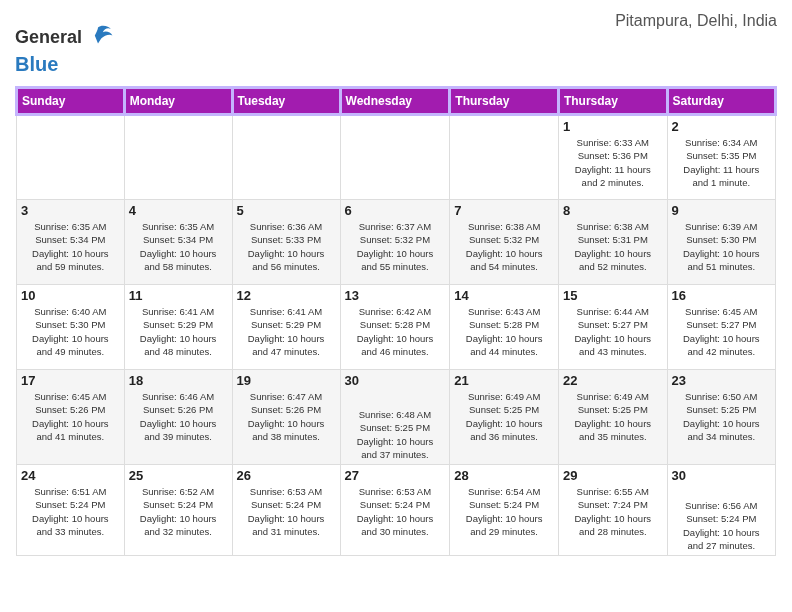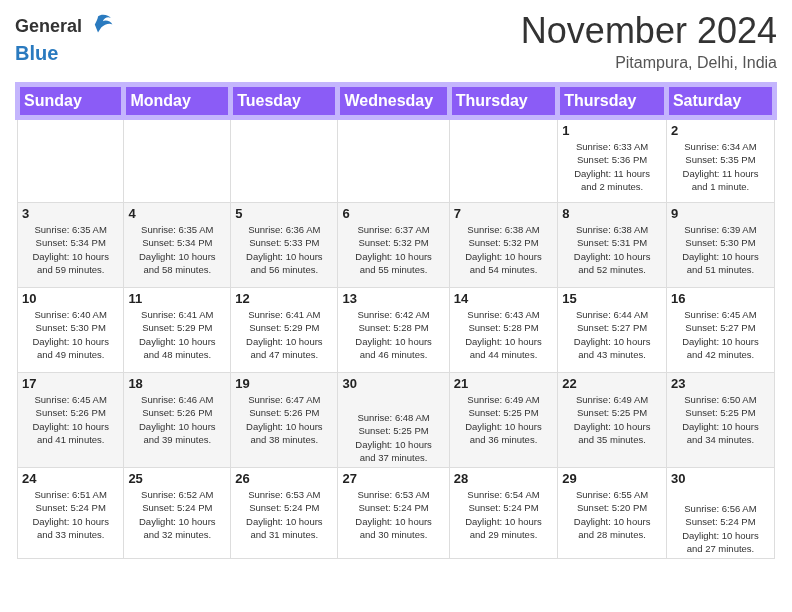--- a/index.html
+++ b/index.html
@@ -9,27 +9,27 @@
     
     .header { display: flex; justify-content: space-between; align-items: flex-start; margin-bottom: 10px; }
     
     .title-area { text-align: right; }
     .month-title { font-size: 36px; font-weight: normal; color: #333; }
     .location { font-size: 16px; color: #555; margin-top: 2px; }
     
     .calendar { width: 100%; border-collapse: collapse; }
     
     .calendar th {
-      background-color: #8b5cf6;
+      background-color: #a21caf;
       color: white;
-      font-size: 16px;
+      font-size: 12px;
       font-weight: bold;
       padding: 5px 4px;
       text-align: left;
-      border: 5px solid #c4b5fd;
+      border: 3px solid #c4b5fd;
     }
     
     .calendar td {
       width: 113px;
       vertical-align: top;
       border: 1px solid #ddd;
       padding: 3px 4px;
       font-size: 10px;
       height: 85px;
       background: #fff;
@@ -49,42 +49,41 @@
     
     .day-info {
       font-size: 9.5px;
       color: #333;
       line-height: 1.4;
       text-align: center;
     }
     
     .empty { background: #fff !important; }
     
-    .logo-container { display: flex; flex-direction: column; align-items: flex-start; }
+    .logo-container { display: flex; flex-direction: column; align-items: flex-start; margin-top: 11px; }
     .logo-line { display: flex; align-items: center; }
     .logo-general { font-size: 18px; font-weight: bold; color: #333; }
     .logo-blue { font-size: 20px; font-weight: bold; color: #2a7abf; }
     .logo-svg { width: 32px; height: 32px; }
   </style>
 </head>
 <body>
 
 <div class="container">
   <div class="header">
     <div class="logo-container">
       <div class="logo-line">
         <span class="logo-general">General</span>
         <svg class="logo-svg" viewBox="0 0 40 40">
           <path d="M20 8 C24 4, 34 6, 36 10 C32 8, 28 10, 26 14 C30 12, 36 14, 38 18 C34 16, 28 18, 24 22 L20 28 L16 18 C18 14, 20 10, 20 8Z" fill="#2a7abf"></path>
         </svg>
       </div>
       <span class="logo-blue">Blue</span>
     </div>
     <div class="title-area">
-      <div class="month-title">November 2024</div>
       <div class="location">Pitampura, Delhi, India</div>
     </div>
   </div>
 
   <table class="calendar">
     <thead>
       <tr>
         <th>Sunday</th>
         <th>Monday</th>
         <th>Tuesday</th>
@@ -301,21 +300,21 @@
           <td>
             <span class="day-num">28</span>
             <div class="day-info" style="white-space: pre-line;">Sunrise: 6:54 AM
 Sunset: 5:24 PM
 Daylight: 10 hours
 and 29 minutes.</div>
           </td>
           <td>
             <span class="day-num">29</span>
             <div class="day-info" style="white-space: pre-line;">Sunrise: 6:55 AM
-Sunset: 5:20 PM
+Sunset: 7:24 PM
 Daylight: 10 hours
 and 28 minutes.</div>
           </td>
           <td>
             <span class="day-num">30</span>
             <div class="day-info" style="white-space: pre-line; margin-top: 16px;">Sunrise: 6:56 AM
 Sunset: 5:24 PM
 Daylight: 10 hours
 and 27 minutes.</div>
           </td>

